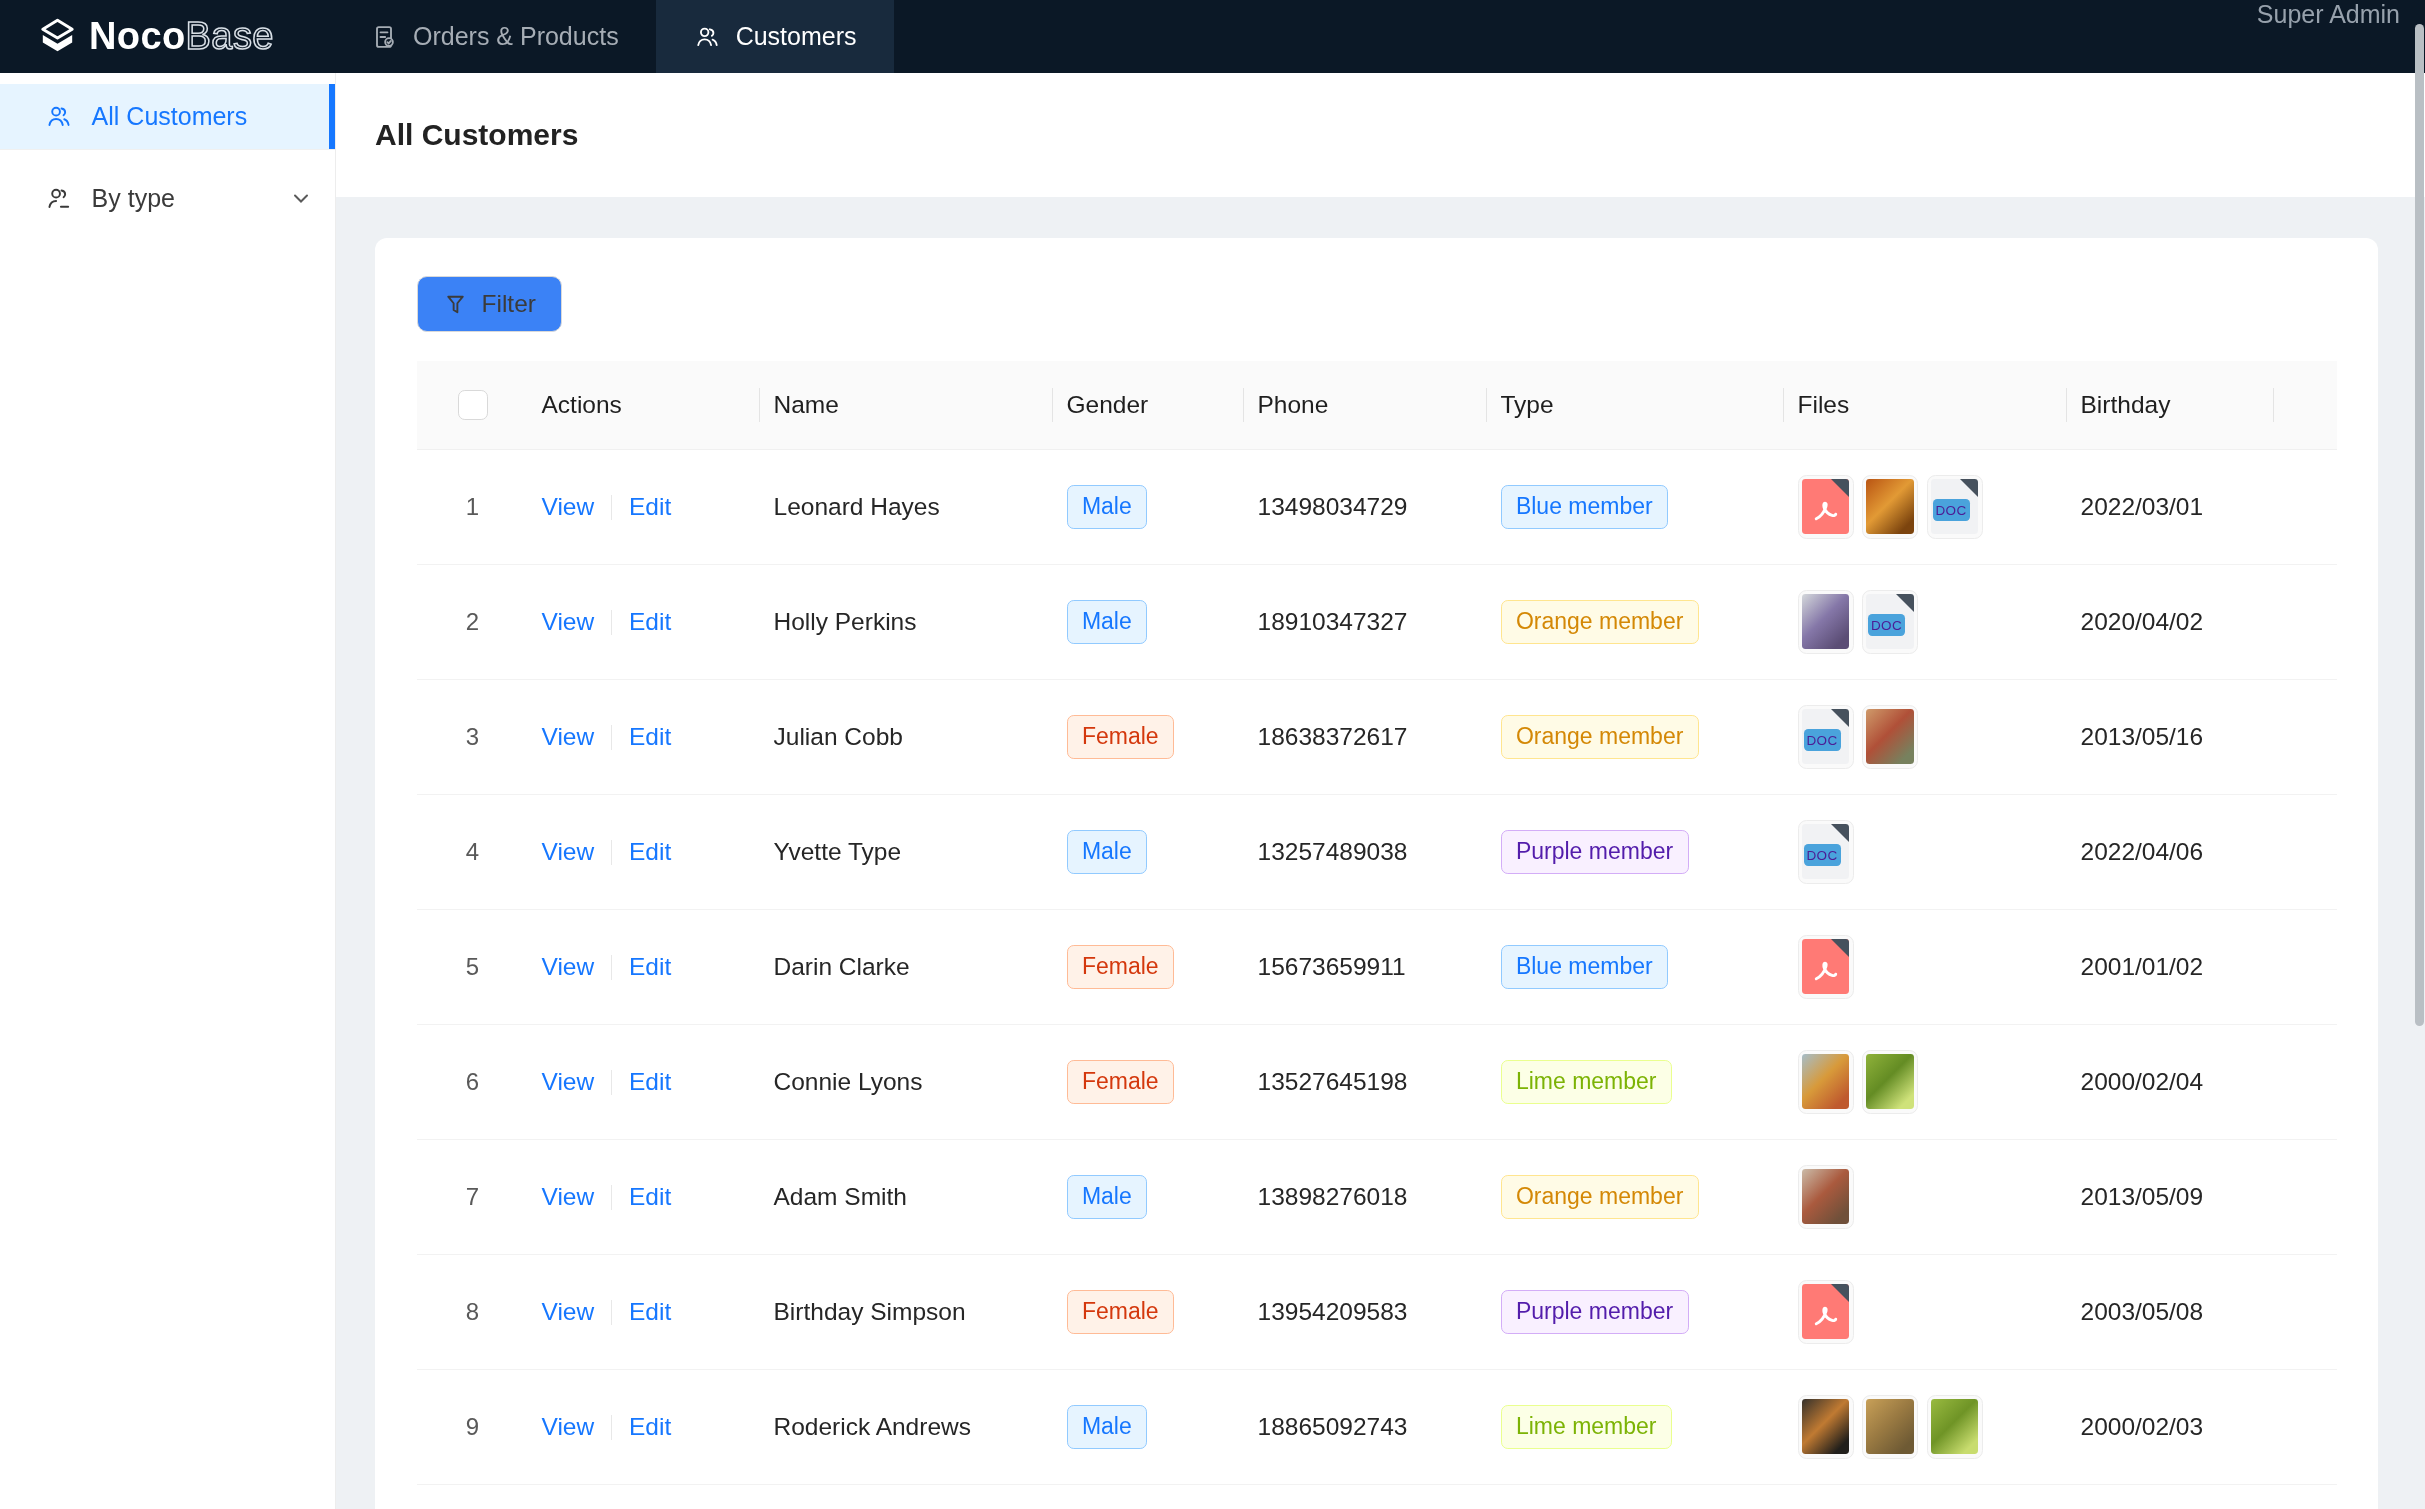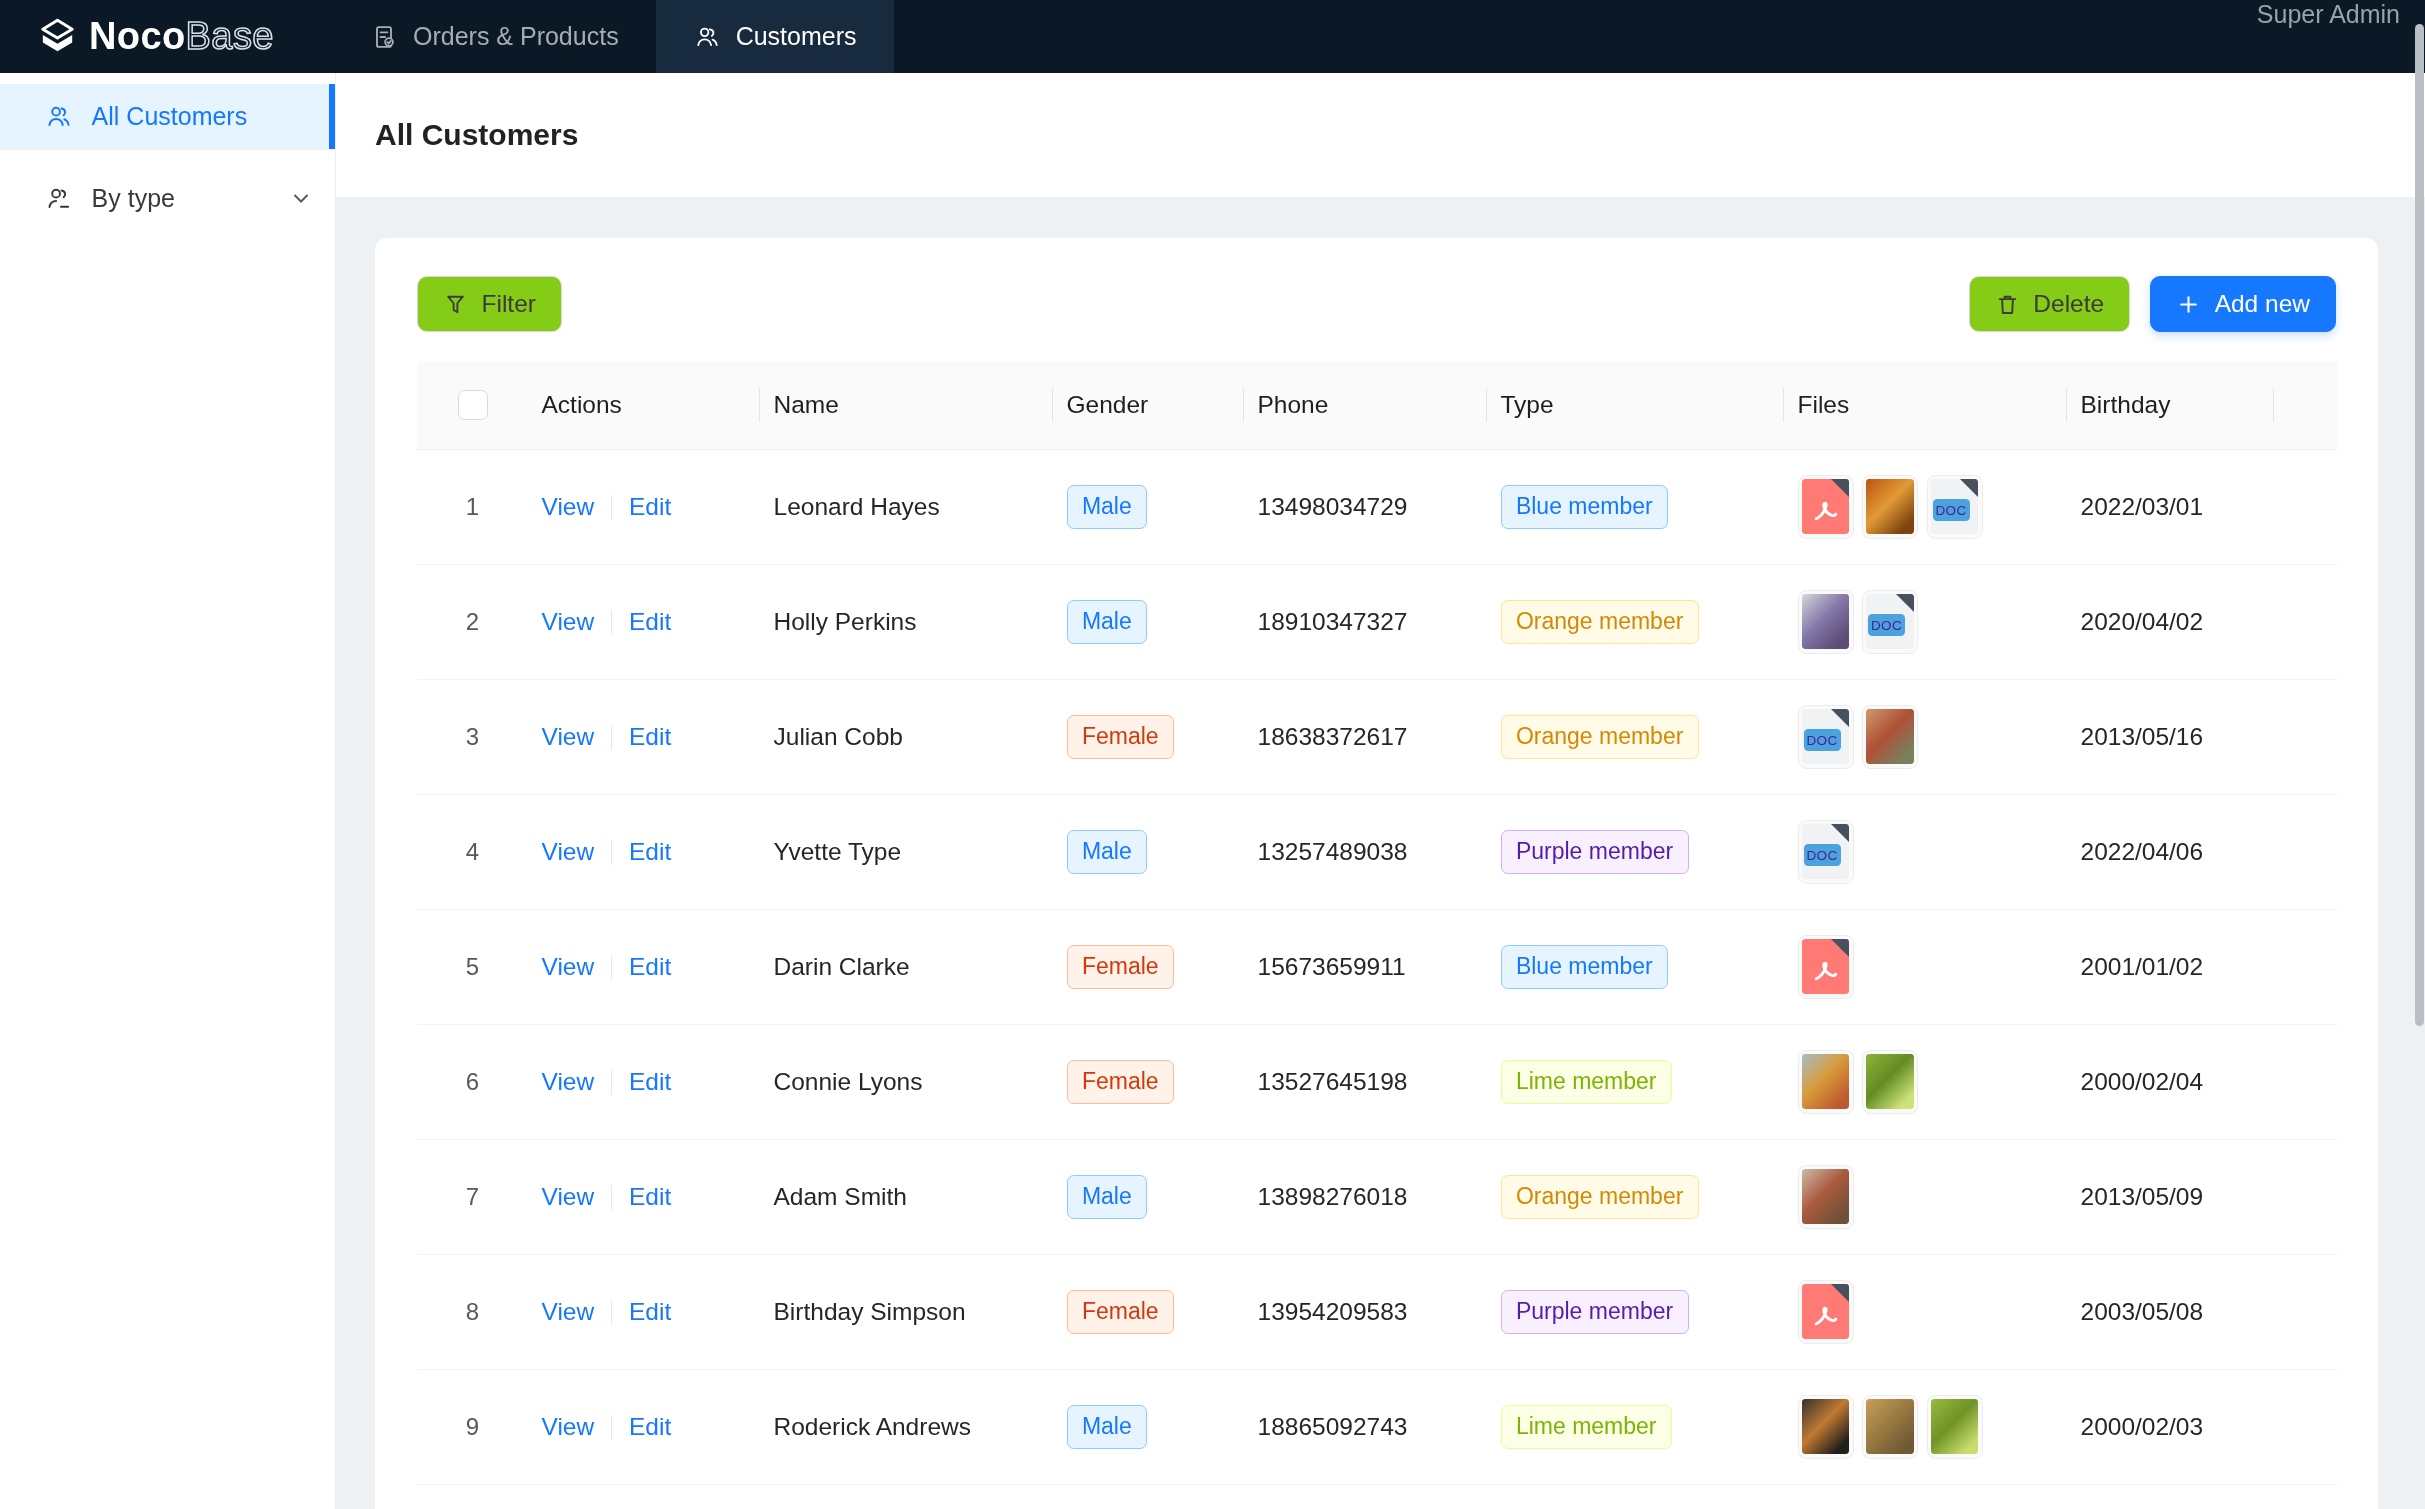--- a/index.html
+++ b/index.html
@@ -37,21 +37,21 @@
   .side-chevron{margin-left:auto;color:#5a5a5a;display:flex}
   .side-chevron svg{width:24px;height:24px}
   
   .main{position:absolute;left:336px;top:73px;right:0;bottom:0}
   .page-header{height:124px;background:#fff;display:flex;align-items:center;padding-left:39px}
   .page-title{font-size:30px;font-weight:600;color:#222}
   .content{position:absolute;top:124px;left:0;right:0;bottom:0;background:var(--content-bg);overflow:hidden}
   .card{position:absolute;left:39px;top:41px;width:2003px;height:1335px;background:#fff;border-radius:12px;padding:38px 42px 0 42px}
   
   .toolbar{display:flex;align-items:center;height:56px}
-  .btn{display:inline-flex;align-items:center;gap:13.5px;height:56px;padding:0 25px;border:1.7px solid #d9d9d9;border-radius:10px;background:#84cc16;font-size:24.5px;color:#3b3b3b;cursor:pointer;white-space:nowrap}
+  .btn{display:inline-flex;align-items:center;gap:13.5px;height:56px;padding:0 25px;border:1.7px solid #d9d9d9;border-radius:10px;background:#3b82f6;font-size:24.5px;color:#3b3b3b;cursor:pointer;white-space:nowrap}
   .btn svg{width:25px;height:25px;flex:none}
   .btn-primary{background:var(--accent);border-color:var(--accent);color:#fff;box-shadow:0 3.4px 8.5px rgba(22,119,255,.22)}
   .toolbar-right{margin-left:auto;display:flex;gap:20px}
   
   .table-wrap{margin-top:29px}
   table{border-collapse:collapse;table-layout:fixed;width:1919px}
   thead th{height:88px;background:#fafafa;font-size:24.5px;font-weight:500;color:#1f1f1f;text-align:left;padding:0 13.5px;position:relative;border-bottom:1.7px solid #f0f0f0;white-space:nowrap}
   thead th::after{content:"";position:absolute;right:0;top:27px;height:34px;width:0.8px;background:#e4e4e4}
   thead th.col-select::after,thead th:last-child::after{display:none}
   thead th.col-select{text-align:center}
@@ -147,34 +147,20 @@
   <div class="content">
     <div class="card">
 
       <div class="toolbar">
         <button class="btn">
           <svg viewBox="0 0 24 24" fill="none" stroke="currentColor" stroke-width="1.8" stroke-linejoin="round">
               <path d="M5 4.5h14l-5.2 6.3v8.7l-3.6-2.2v-6.5Z"></path>
             </svg>
           <span>Filter</span>
         </button>
-        <div class="toolbar-right">
-          <button class="btn">
-            <svg viewBox="0 0 24 24" fill="none" stroke="currentColor" stroke-width="1.8" stroke-linecap="round" stroke-linejoin="round">
-                <path d="M4.5 6.8h15M9.2 6.8V4.6h5.6v2.2M6.8 6.8l.7 13.4h9l.7-13.4"></path>
-              </svg>
-            <span>Delete</span>
-          </button>
-          <button class="btn btn-primary">
-            <svg viewBox="0 0 24 24" fill="none" stroke="currentColor" stroke-width="2" stroke-linecap="round">
-                <path d="M12 5v14M5 12h14"></path>
-              </svg>
-            <span>Add new</span>
-          </button>
-        </div>
       </div>
 
       <div class="table-wrap">
         <table>
           <colgroup>
             <col style="width:111px">
               <col style="width:232px">
               <col style="width:293px">
               <col style="width:191px">
               <col style="width:243px">

